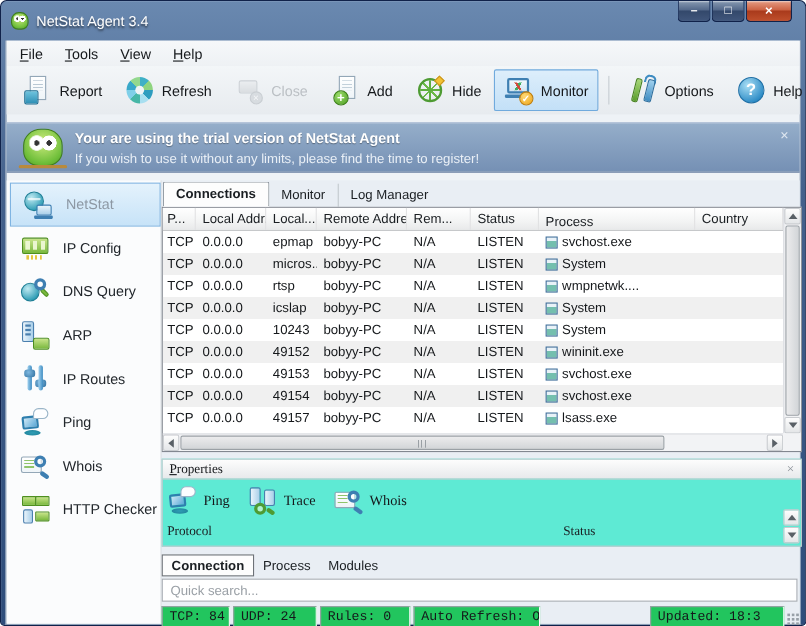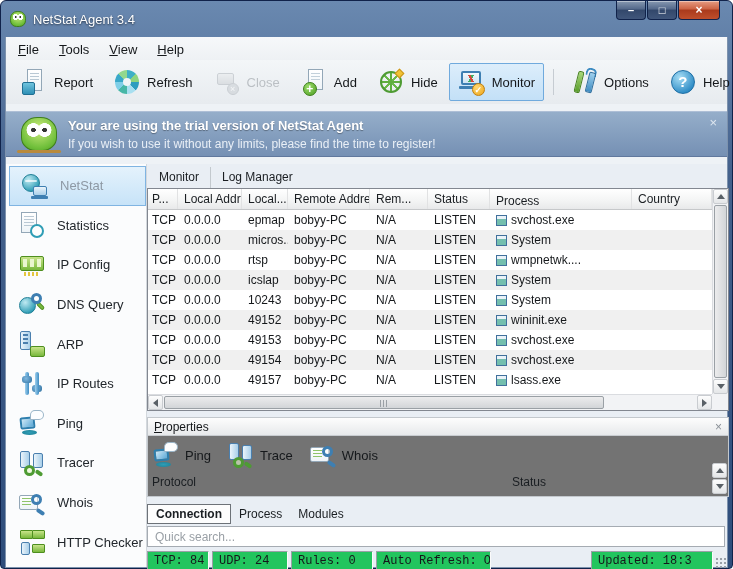--- a/index.html
+++ b/index.html
@@ -81,21 +81,21 @@
   .arr-up { border-bottom:5px solid #596066; border-top:none; }
   .arr-down { border-top:5px solid #596066; border-bottom:none; }
   .arr-left { border-right:5px solid #596066; border-left:none; }
   .arr-right { border-left:5px solid #596066; border-right:none; }
   .vthumb { position:absolute; left:1px; right:1px; top:16px; bottom:16px; border:1px solid #9aa0a5; border-radius:2px; background:linear-gradient(90deg,#ececed,#d2d5d8); }
   .hthumb { position:absolute; top:1px; height:13px; left:16px; width:78%; border:1px solid #9aa0a5; border-radius:2px; background:linear-gradient(#ececed,#d2d5d8); }
   .hgrip { position:absolute; left:50%; top:3px; width:8px; height:7px; transform:translateX(-50%);
     background:repeating-linear-gradient(90deg,#9aa0a5 0 1px,transparent 1px 3px); }
 
   
-  .props { position:absolute; top:253px; left:0; width:582px; height:80px; background:#737373; border:1px solid #c3c8cd; }
+  .props { position:absolute; top:253px; left:0; width:582px; height:80px; background:#5eead4; border:1px solid #c3c8cd;font-family:Liberation Serif, serif; }
   .props-title { height:18px; background:linear-gradient(#fdfdfd,#e7e9eb); border-bottom:1px solid #c8ccd0;
     display:flex; align-items:center; justify-content:space-between; padding:0 6px; font-size:12px; color:#15181b; }
   .props-close { color:#8a9097; font-size:12px; cursor:default; }
   .props-toolbar { height:38px; display:flex; align-items:center; gap:16px; padding:0 4px; }
   .pbtn { display:flex; align-items:center; gap:5px; font-size:13px; color:#15181b; cursor:default; }
   .props-fields { position:relative; height:18px; font-size:12px; color:#1a1e22; }
   .fl-protocol { position:absolute; left:4px; top:1px; }
   .fl-status { position:absolute; left:364px; top:1px; }
   .mini-scroll { position:absolute; right:1px; bottom:1px; width:15px; height:32px; }
   .mini-scroll .sbtn { left:0; }
@@ -331,27 +331,20 @@
       <div class="sidebar">
 
           <div class="side-item active">
             <span class="ic icon-netstat">
               <i class="p a"></i>
               <i class="p b"></i>
             </span>
             <span class="side-label">NetStat</span>
           </div>
 
-          <div class="side-item">
-            <span class="ic icon-stats">
-              <i class="p a"></i>
-              <i class="p b"></i>
-            </span>
-            <span class="side-label">Statistics</span>
-          </div>
 
           <div class="side-item">
             <span class="ic icon-ipconfig">
               <i class="p a"></i>
               <i class="p b"></i>
             </span>
             <span class="side-label">IP Config</span>
           </div>
 
           <div class="side-item">
@@ -379,27 +372,20 @@
           </div>
 
           <div class="side-item">
             <span class="ic icon-ping">
               <i class="p a"></i>
               <i class="p b"></i>
             </span>
             <span class="side-label">Ping</span>
           </div>
 
-          <div class="side-item">
-            <span class="ic icon-tracer">
-              <i class="p a"></i>
-              <i class="p b"></i>
-            </span>
-            <span class="side-label">Tracer</span>
-          </div>
 
           <div class="side-item">
             <span class="ic icon-whois">
               <i class="p a"></i>
               <i class="p b"></i>
             </span>
             <span class="side-label">Whois</span>
           </div>
 
           <div class="side-item">
@@ -408,20 +394,21 @@
               <i class="p b"></i>
             </span>
             <span class="side-label">HTTP Checker</span>
           </div>
         </div>
 
       <div class="main">
 
         <div class="tabs">
 
+            <div class="tab active">Connections</div>
 
             <div class="tab">Monitor</div>
 
             <div class="tab">Log Manager</div>
           </div>
 
         <div class="tpanel">
           <div class="thead">
             <div class="th c1">P...</div>
             <div class="th c2">Local Addr...</div>

